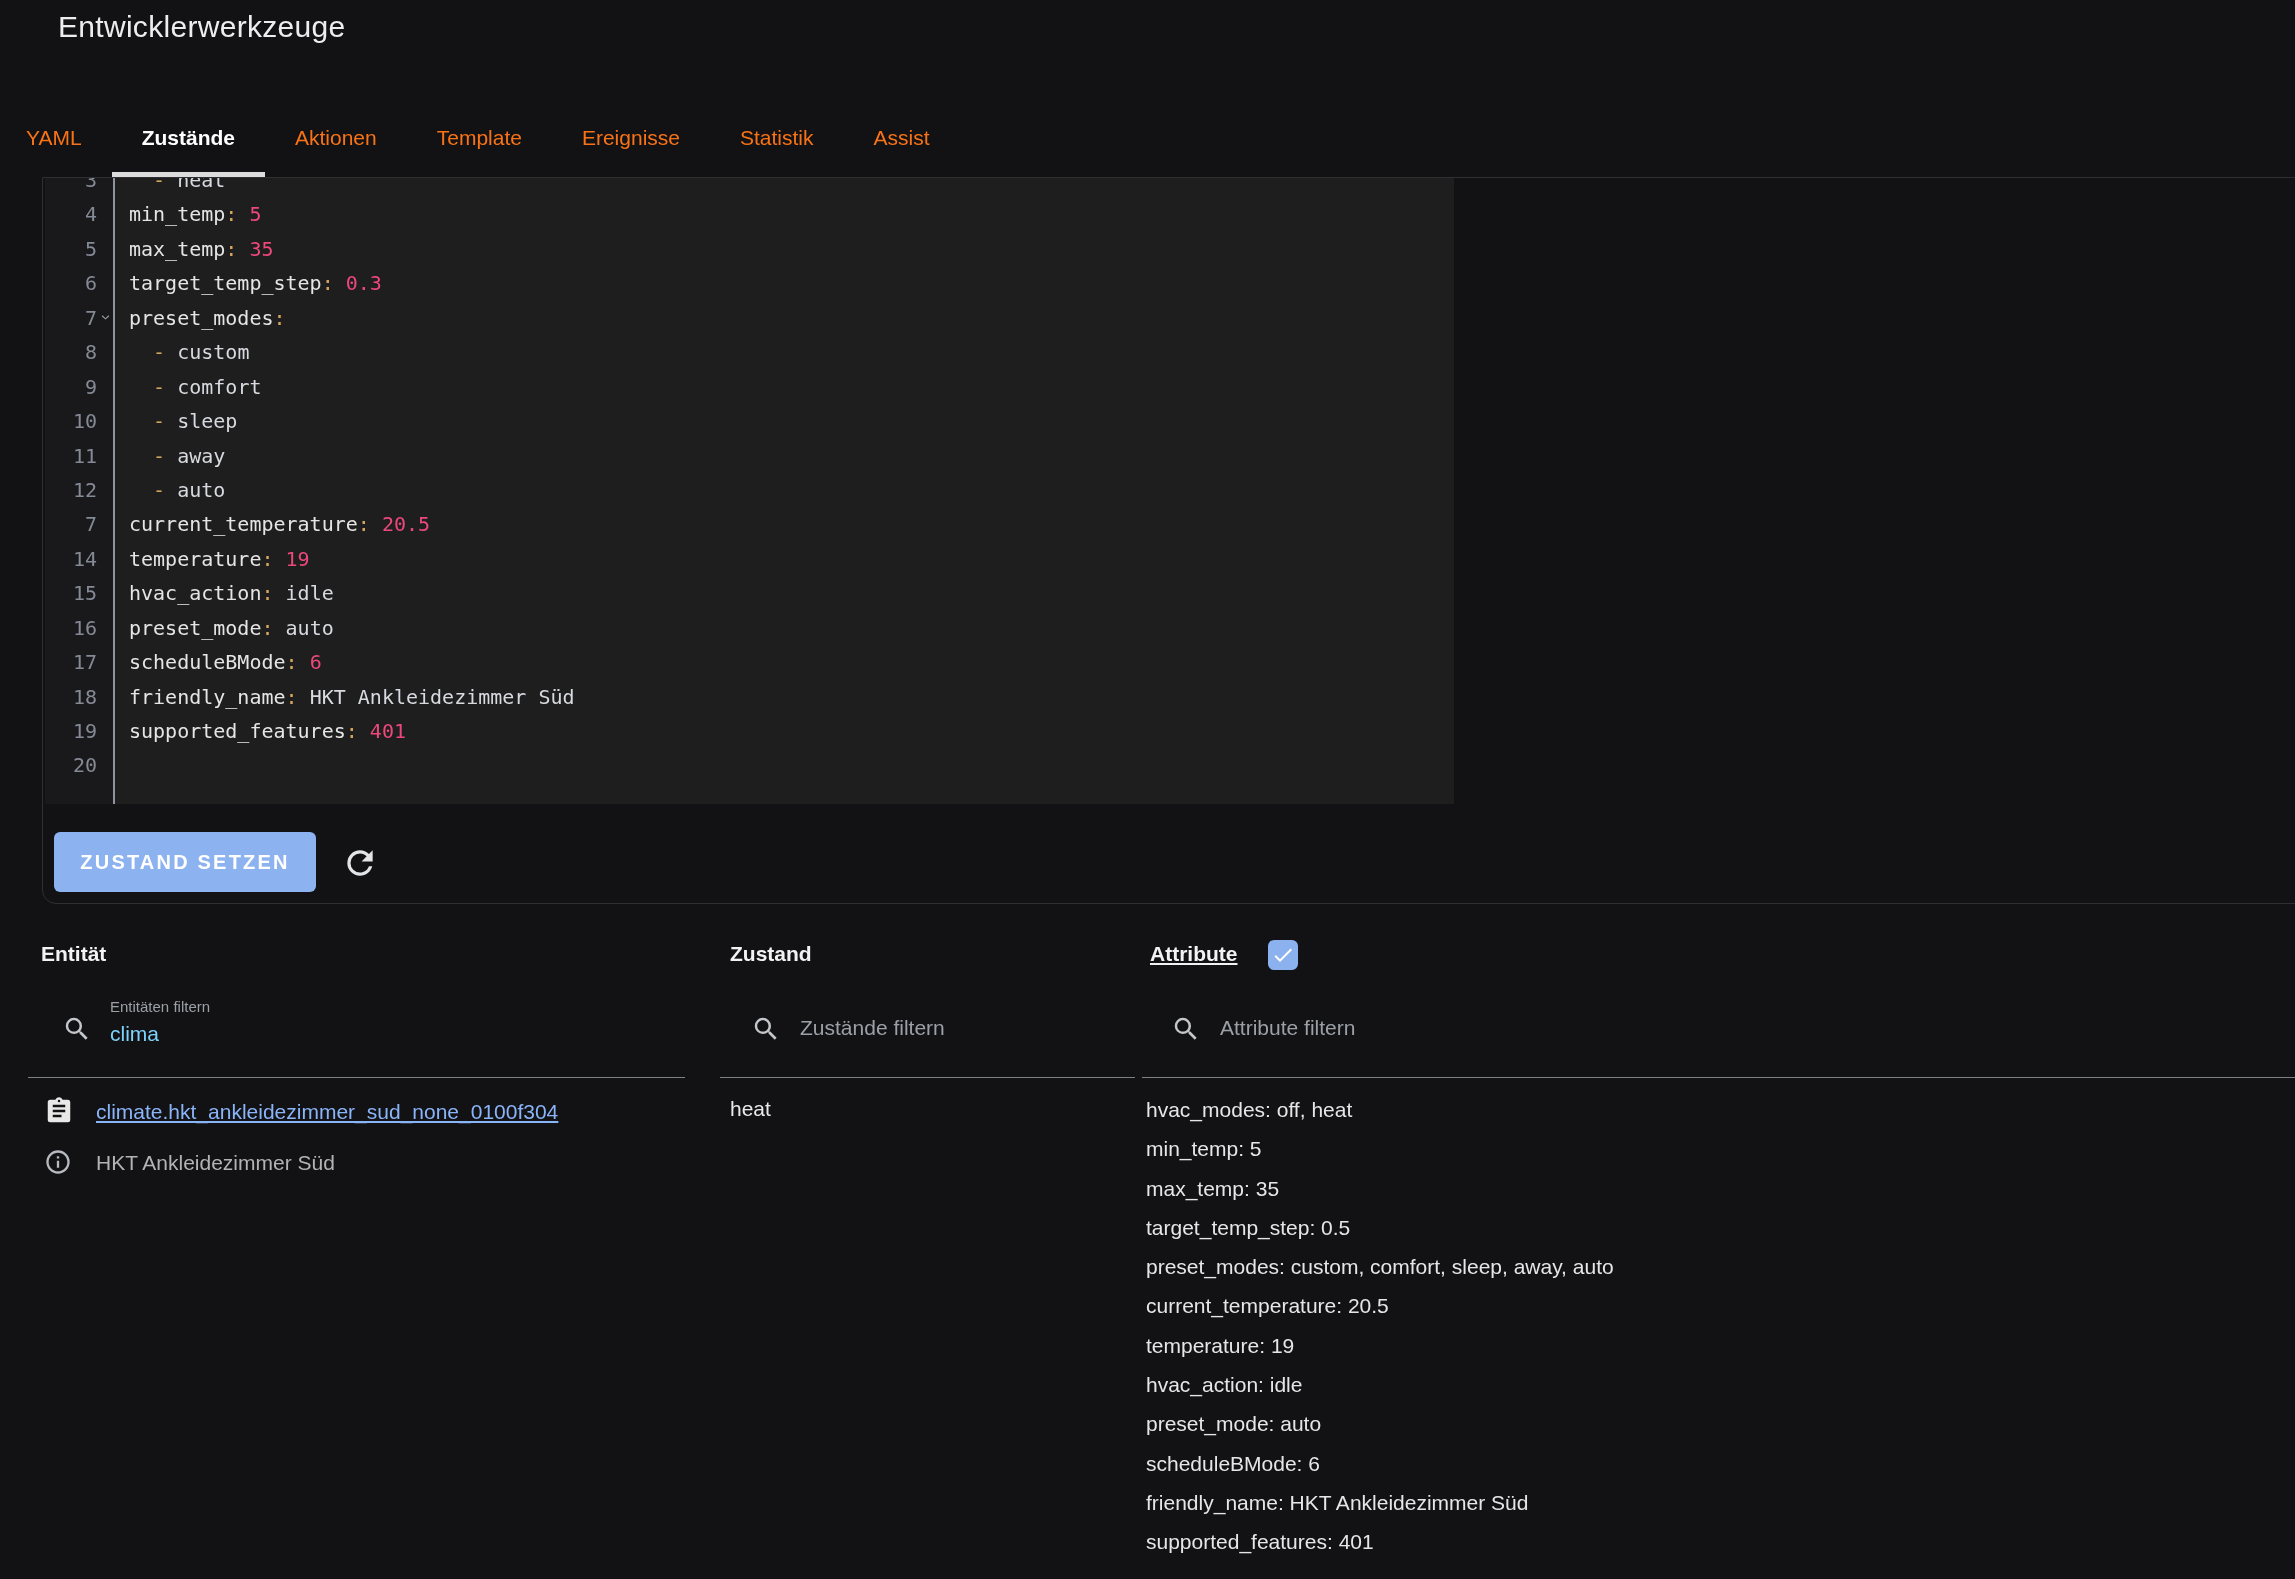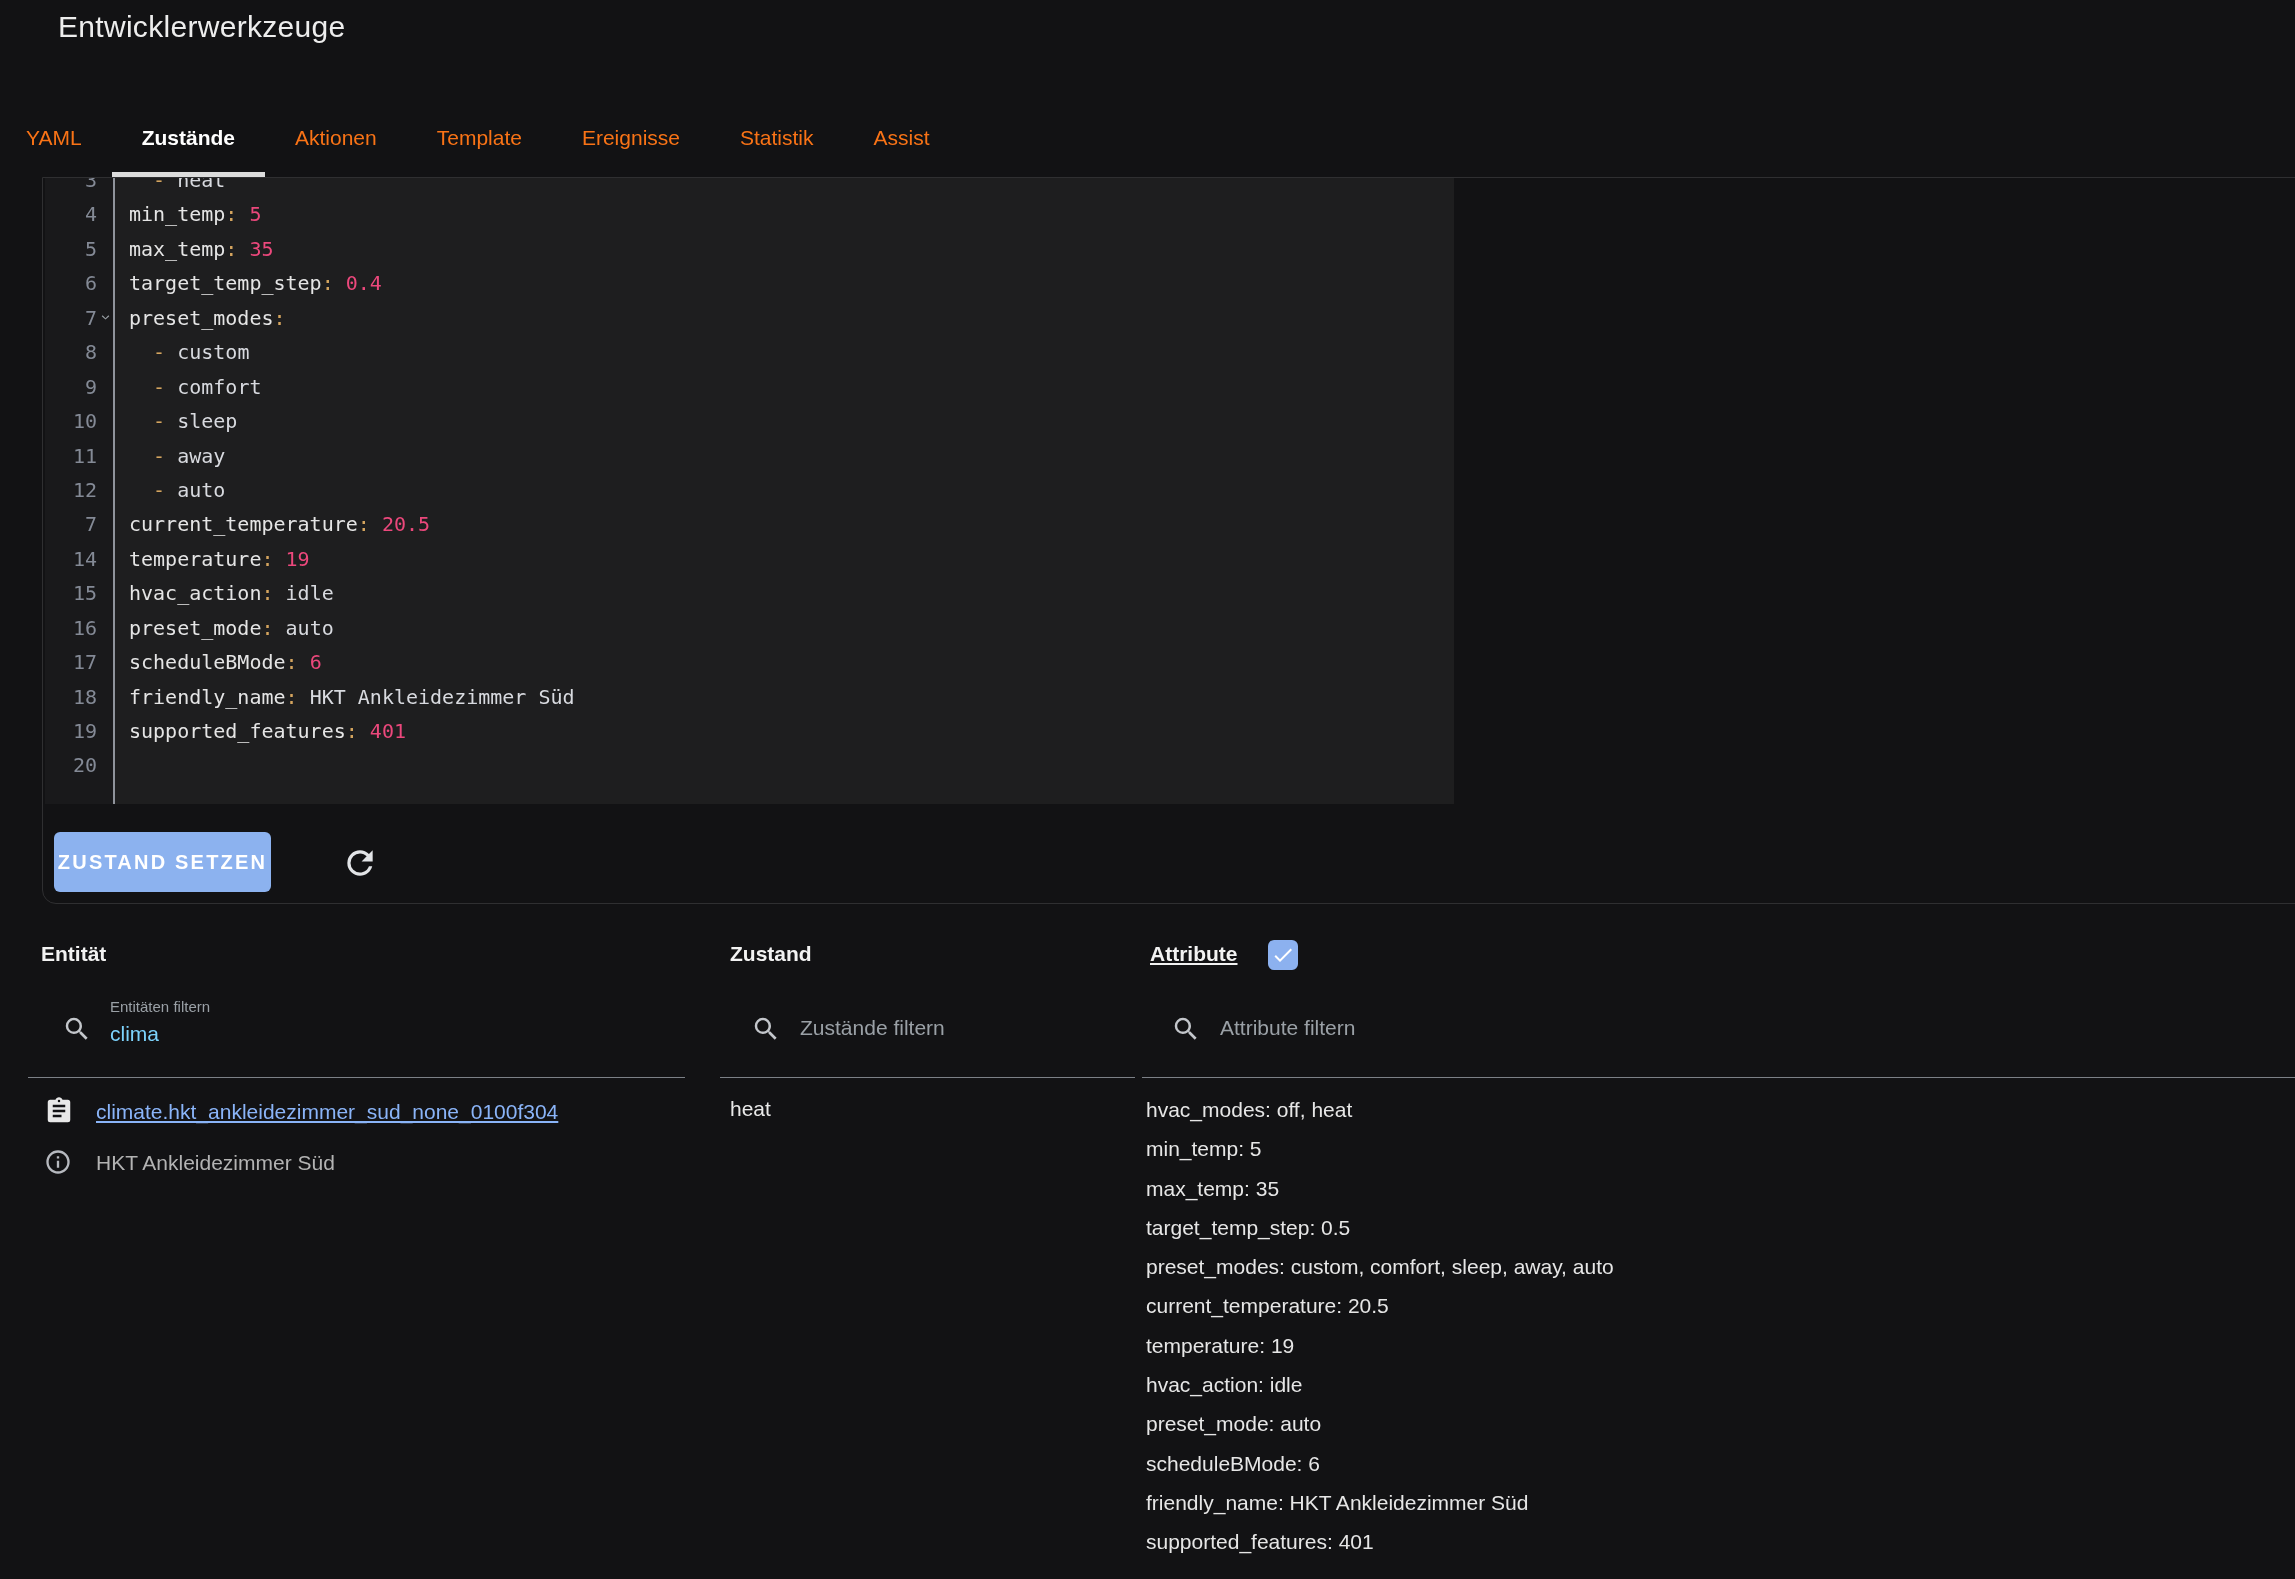--- a/index.html
+++ b/index.html
@@ -52,21 +52,21 @@
   .code-area { position:absolute; left:72px; top:0; right:0; bottom:0; overflow:hidden; }
   .code-inner { margin-top:-15px; }
   .code-line { height:34.45px; line-height:34.45px; white-space:pre; padding-left:12px; }
   .tok-key   { color:#e5e5e5; }
   .tok-punc  { color:#d5a55f; }
   .tok-num   { color:#ec487c; }
   .tok-str   { color:#d8dadf; }
   .tok-plain { color:#d8dadf; }
   
   .set-state-btn {
-    position:absolute; left:53px; top:831px; width:217px; height:60px;
+    position:absolute; left:53px; top:831px; width:262px; height:60px;
     background:#8cb2ef; border:none; border-radius:6px; cursor:pointer;
     color:#ffffff; font-family:"Liberation Sans", sans-serif;
     font-size:20px; font-weight:bold; letter-spacing:2.2px;
   }
   .refresh-btn {
     position:absolute; left:338px; top:841px; width:42px; height:42px;
     display:flex; align-items:center; justify-content:center; cursor:pointer;
   }
   .refresh-btn svg { width:38px; height:38px; fill:#e2e4e7; }
   
@@ -151,21 +151,21 @@
             <div class="gutter-line"><span>18</span></div>
             <div class="gutter-line"><span>19</span></div>
             <div class="gutter-line"><span>20</span></div>
           </div>
       </div>
       <div class="code-area">
         <div class="code-inner" id="code-inner">
             <div class="code-line"><span class="tok-plain">  </span><span class="tok-punc">- </span><span class="tok-str">heat</span></div>
             <div class="code-line"><span class="tok-key">min_temp</span><span class="tok-punc">: </span><span class="tok-num">5</span></div>
             <div class="code-line"><span class="tok-key">max_temp</span><span class="tok-punc">: </span><span class="tok-num">35</span></div>
-            <div class="code-line"><span class="tok-key">target_temp_step</span><span class="tok-punc">: </span><span class="tok-num">0.4</span></div>
+            <div class="code-line"><span class="tok-key">target_temp_step</span><span class="tok-punc">: </span><span class="tok-num">0.3</span></div>
             <div class="code-line"><span class="tok-key">preset_modes</span><span class="tok-punc">:</span></div>
             <div class="code-line"><span class="tok-plain">  </span><span class="tok-punc">- </span><span class="tok-str">custom</span></div>
             <div class="code-line"><span class="tok-plain">  </span><span class="tok-punc">- </span><span class="tok-str">comfort</span></div>
             <div class="code-line"><span class="tok-plain">  </span><span class="tok-punc">- </span><span class="tok-str">sleep</span></div>
             <div class="code-line"><span class="tok-plain">  </span><span class="tok-punc">- </span><span class="tok-str">away</span></div>
             <div class="code-line"><span class="tok-plain">  </span><span class="tok-punc">- </span><span class="tok-str">auto</span></div>
             <div class="code-line"><span class="tok-key">current_temperature</span><span class="tok-punc">: </span><span class="tok-num">20.5</span></div>
             <div class="code-line"><span class="tok-key">temperature</span><span class="tok-punc">: </span><span class="tok-num">19</span></div>
             <div class="code-line"><span class="tok-key">hvac_action</span><span class="tok-punc">: </span><span class="tok-str">idle</span></div>
             <div class="code-line"><span class="tok-key">preset_mode</span><span class="tok-punc">: </span><span class="tok-str">auto</span></div>

